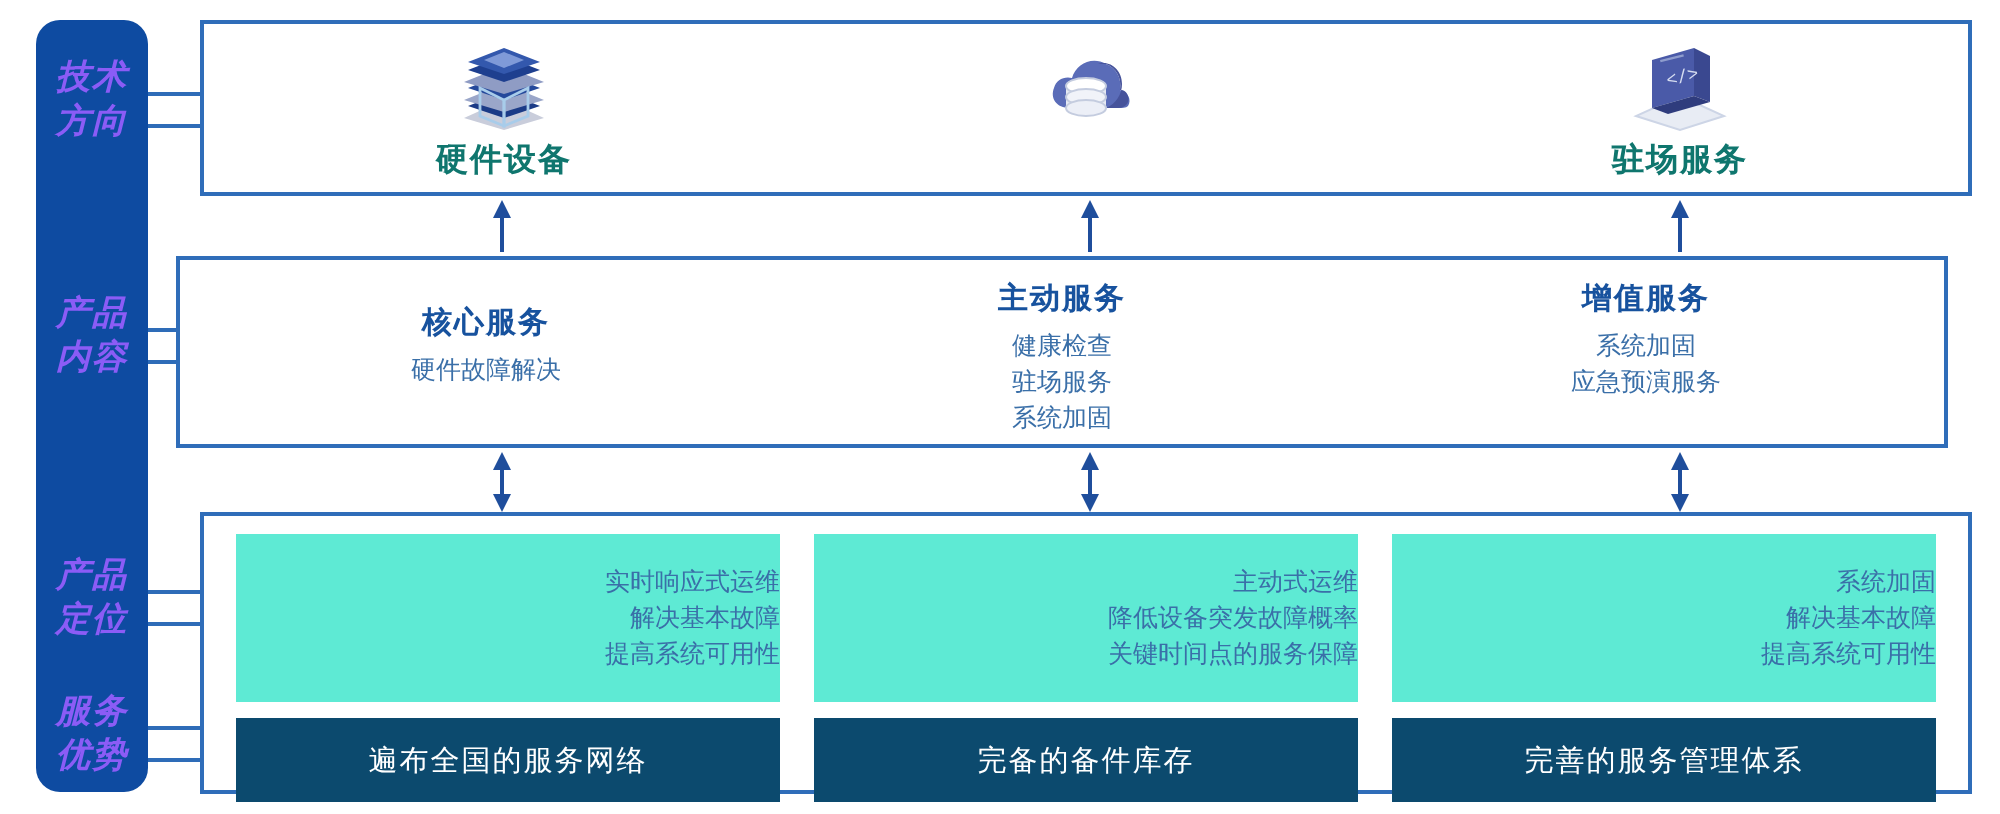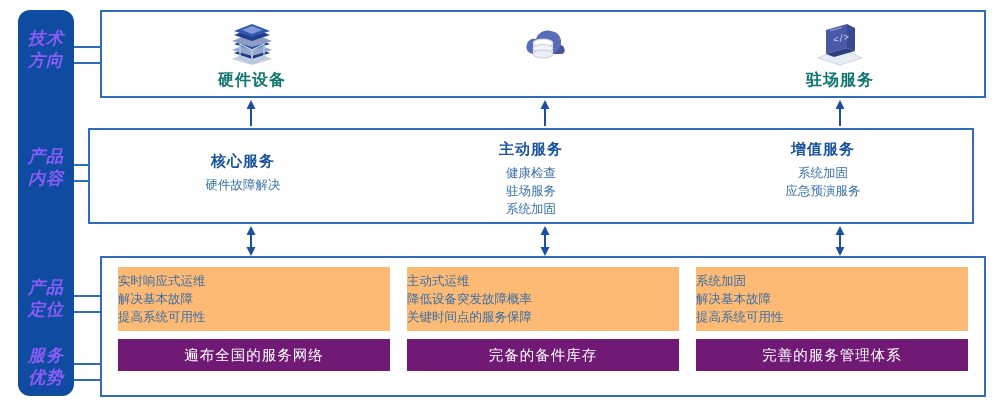--- a/index.html
+++ b/index.html
@@ -100,38 +100,38 @@
   
   #ct-col-0{ top:22px; }
 
   
   .bt-col{
     position:absolute;
     top:9px;
     width:272px;
   }
   .bt-grey{
-    background:#fdba74;
-    height:64px;
+    background:#5eead4;
+    height:84px;
     display:flex;
     flex-direction:column;
-    align-items:flex-start;
+    align-items:flex-end;
     justify-content:center;
     text-align:center;
   }
   .bt-grey span{
     color:#3a6fa8;
     font-size:12.5px;
     line-height:18px;
     display:block;
   }
   .bt-blue{
     margin-top:8px;
-    height:32px;
-    background:#701a75;
+    height:42px;
+    background:#0c4a6e;
     display:flex;
     align-items:center;
     justify-content:center;
     color:#ffffff;
     font-size:14.5px;
     letter-spacing:1px;
   }
 
   
   .arrow{

